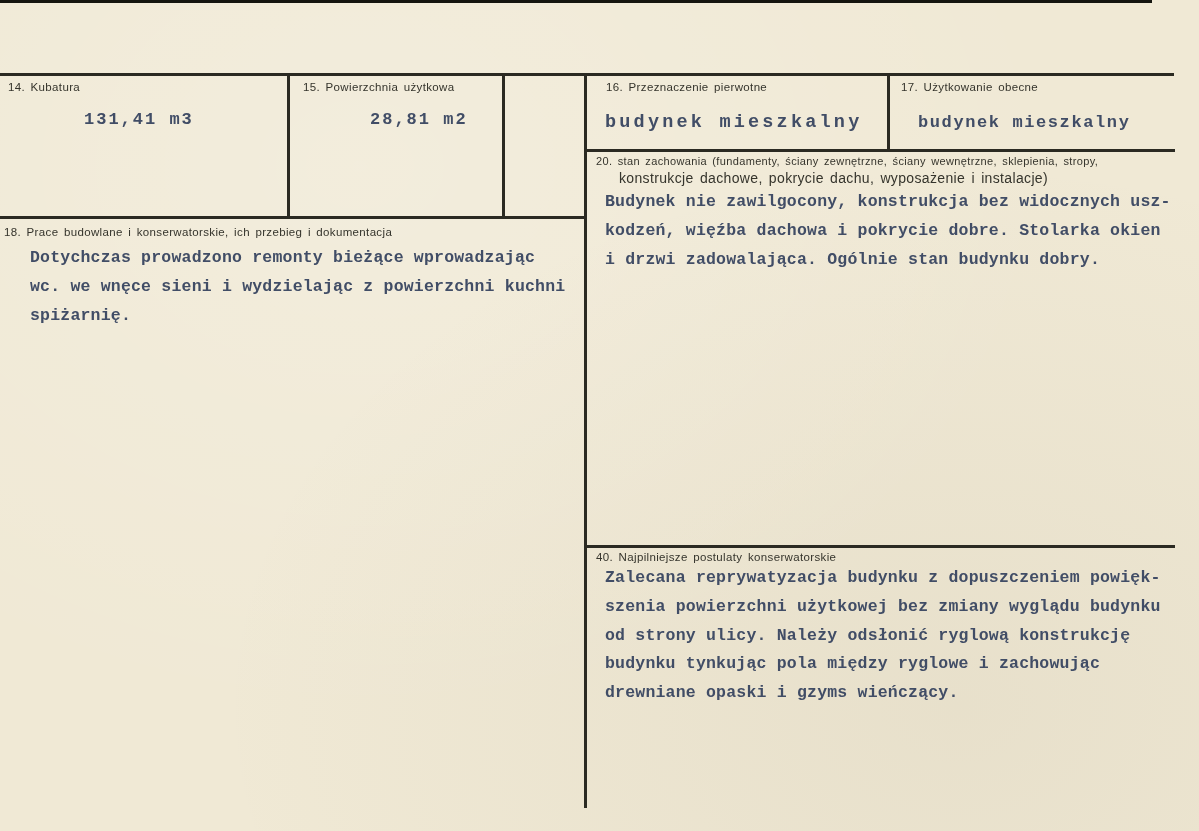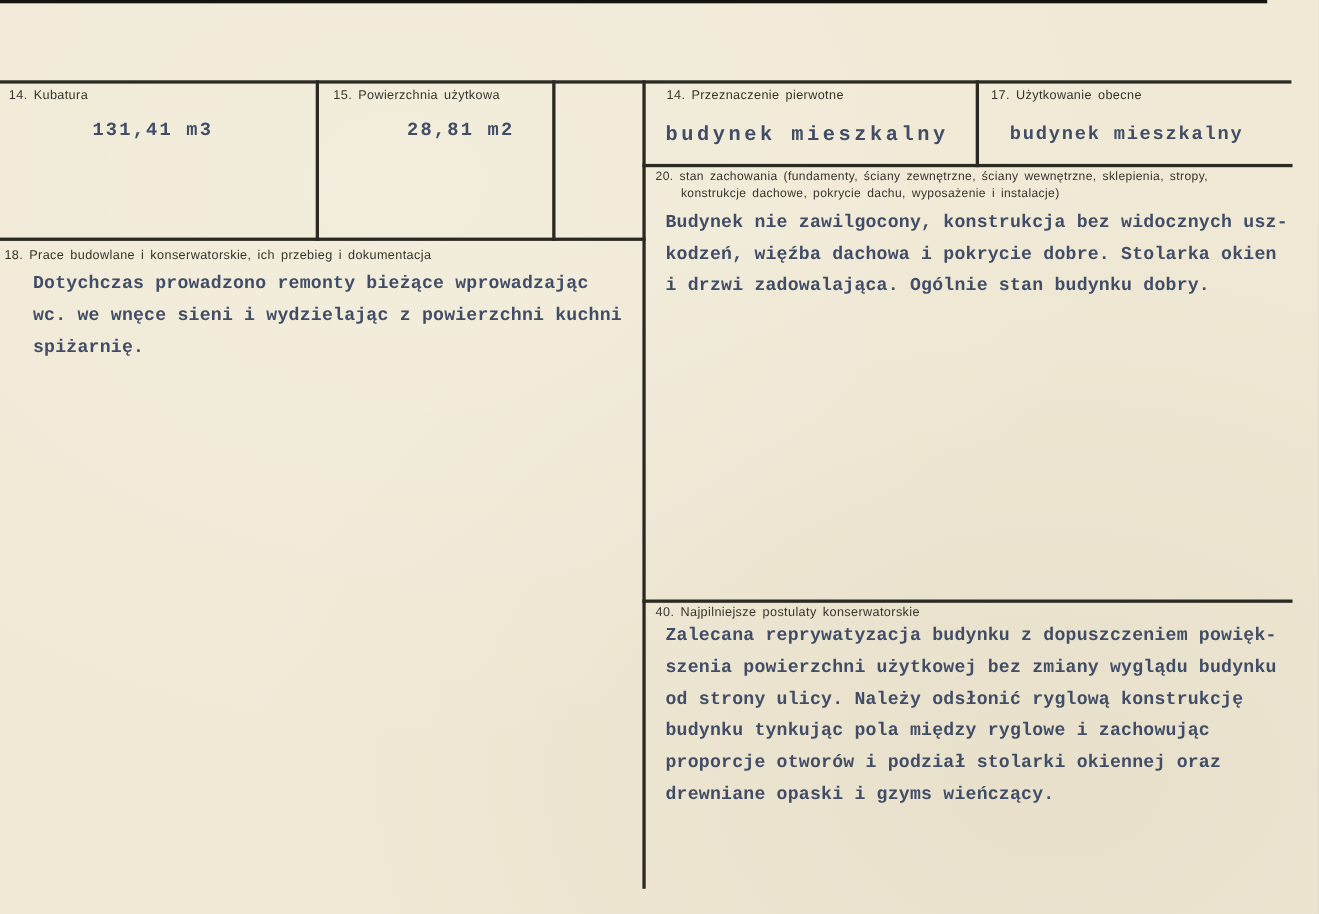--- a/index.html
+++ b/index.html
@@ -49,44 +49,43 @@
   <div class="rule" style="left:887px;top:73px;width:3px;height:79px;"></div>
   <div class="rule" style="left:584px;top:149px;width:591px;height:3px;"></div>
   <div class="rule" style="left:584px;top:545px;width:591px;height:3px;"></div>
 
   <div class="flabel" style="left:8px;top:81px;">14. Kubatura</div>
   <div class="tw fvalue" style="left:84px;top:110px;">131,41 m3</div>
 
   <div class="flabel" style="left:303px;top:81px;">15. Powierzchnia użytkowa</div>
   <div class="tw fvalue" style="left:370px;top:110px;">28,81 m2</div>
 
-  <div class="flabel" style="left:606px;top:81px;">14. Przeznaczenie pierwotne</div>
+  <div class="flabel" style="left:606px;top:81px;">16. Przeznaczenie pierwotne</div>
   <div class="tw fvalue big" style="left:605px;top:112px;">budynek mieszkalny</div>
 
   <div class="flabel" style="left:901px;top:81px;">17. Użytkowanie obecne</div>
   <div class="tw fvalue" style="left:918px;top:113px;letter-spacing:1.6px;">budynek mieszkalny</div>
 
   <div class="flabel" style="left:596px;top:155px;font-size:11px;">20. stan zachowania (fundamenty, ściany zewnętrzne, ściany wewnętrzne, sklepienia, stropy,</div>
-  <div class="flabel" style="left:619px;top:170px;font-size:11px;">konstrukcje dachowe, pokrycie dachu, wyposażenie i instalacje)</div>
+  <div class="flabel" style="left:619px;top:170px;font-size:14px;">konstrukcje dachowe, pokrycie dachu, wyposażenie i instalacje)</div>
   <div class="twpara" style="left:605px;top:188px;">
     <div class="line">Budynek nie zawilgocony, konstrukcja bez widocznych usz-</div>
     <div class="line">kodzeń, więźba dachowa i pokrycie dobre. Stolarka okien</div>
     <div class="line">i drzwi zadowalająca. Ogólnie stan budynku dobry.</div>
   </div>
 
   <div class="flabel" style="left:4px;top:226px;">18. Prace budowlane i konserwatorskie, ich przebieg i dokumentacja</div>
   <div class="twpara" style="left:30px;top:244px;">
     <div class="line">Dotychczas prowadzono remonty bieżące wprowadzając</div>
     <div class="line">wc. we wnęce sieni i wydzielając z powierzchni kuchni</div>
     <div class="line">spiżarnię.</div>
   </div>
 
   <div class="flabel" style="left:596px;top:551px;">40. Najpilniejsze postulaty konserwatorskie</div>
   <div class="twpara" style="left:605px;top:564px;">
     <div class="line">Zalecana reprywatyzacja budynku z dopuszczeniem powięk-</div>
     <div class="line">szenia powierzchni użytkowej bez zmiany wyglądu budynku</div>
     <div class="line">od strony ulicy. Należy odsłonić ryglową konstrukcję</div>
     <div class="line">budynku tynkując pola między ryglowe i zachowując</div>
-    <div class="line">proporcje otworów i podział stolarki okiennej oraz</div>
     <div class="line">drewniane opaski i gzyms wieńczący.</div>
   </div>
 
 </div>
 
 </body></html>

